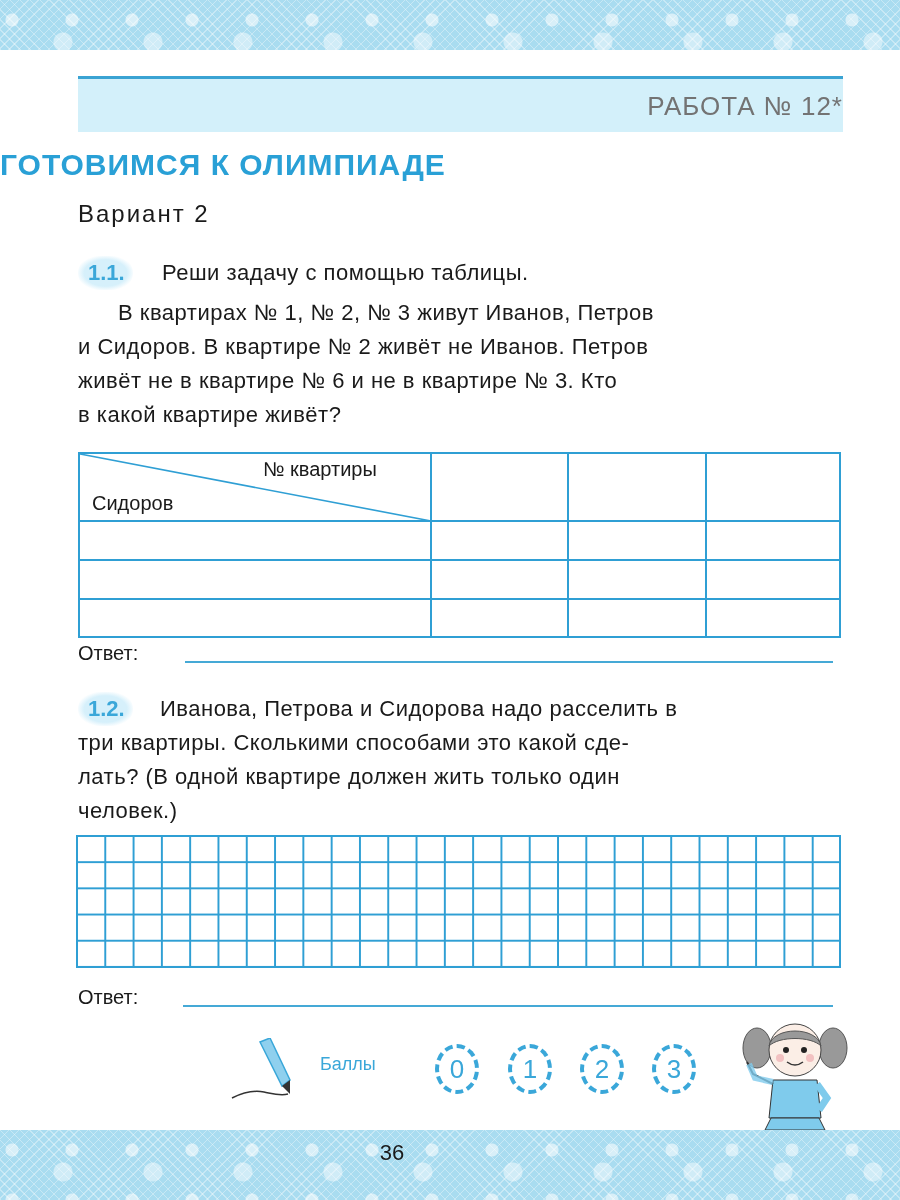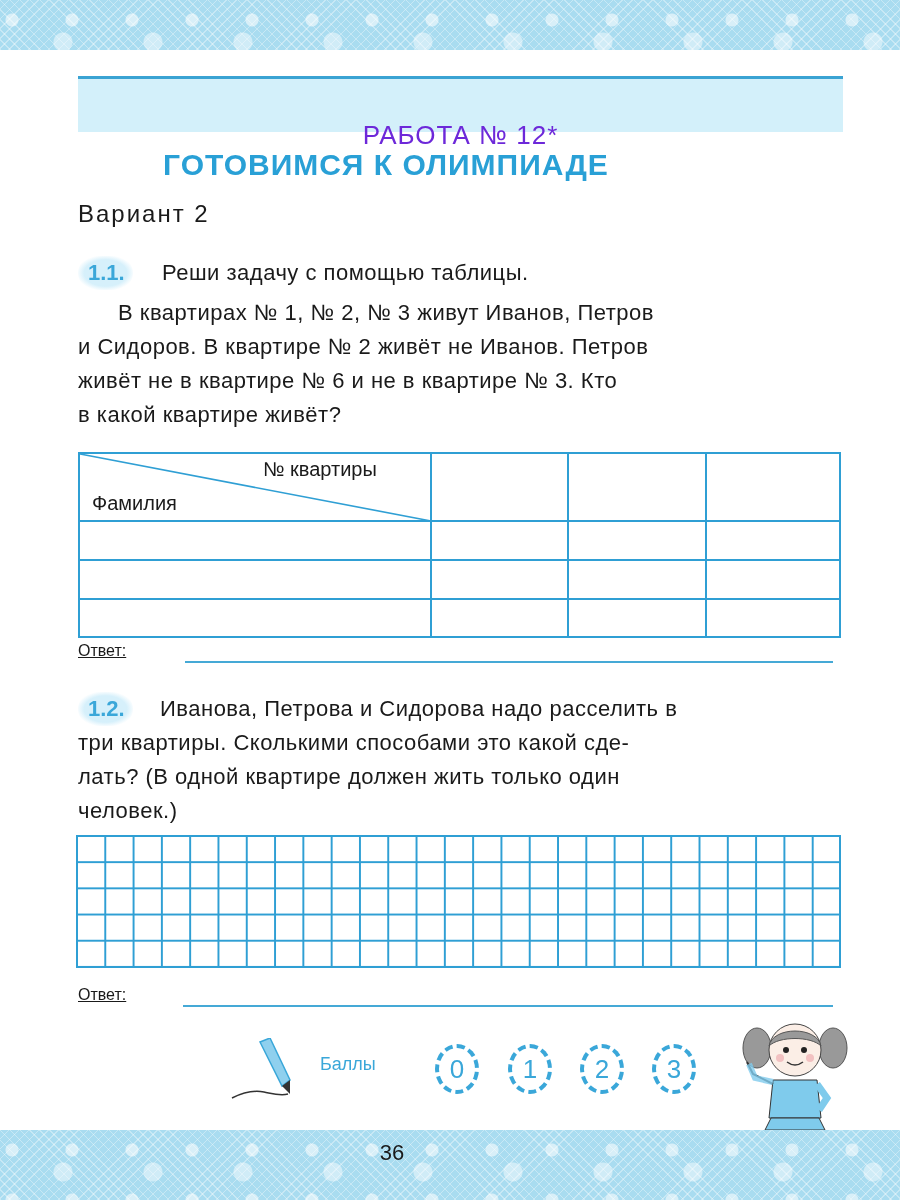--- a/index.html
+++ b/index.html
@@ -17,25 +17,25 @@
     background-size: 60px 50px, 90px 70px, auto, auto;
   }
   .lace-top { top: 0; height: 50px; }
   .lace-bottom { top: 1130px; height: 70px; }
 
   .header-bar {
     position: absolute; left: 78px; top: 76px; width: 765px; height: 56px;
     background: #d3f0fa; border-top: 3px solid #3aa3d3;
   }
   .work-title {
-    position: absolute; left: 0; right: 0; top: 12px; text-align: center;
-    font-size: 26px; letter-spacing: 1px; color: #6d28d9; margin-top: 29px;
+    position: absolute; left: 0; right: 0; top: 12px; text-align: right;
+    font-size: 26px; letter-spacing: 1px; color: #737373;
   }
   .section-title {
-    position: absolute; left: 0; width: 772px; top: 148px; text-align: center;
+    position: absolute; left: 0; width: 772px; top: 148px; text-align: left;
     font-size: 30px; font-weight: bold; color: #29a0d6; letter-spacing: 1px;
   }
   .variant {
     position: absolute; left: 78px; top: 200px; font-size: 24px; letter-spacing: 2px; color: #1a1a1a;
   }
   .task-num {
     position: absolute; font-size: 22px; font-weight: bold; color: #3aa7d9;
     padding: 4px 8px 4px 10px; border-radius: 20px;
     background: radial-gradient(ellipse at center, #d6f0fb 55%, rgba(214,240,251,0) 75%);
   }
@@ -45,21 +45,21 @@
   .table1 {
     position: absolute; left: 78px; top: 452px; width: 763px; height: 186px;
     border: 2px solid #2f9fd4;
   }
   .t-vline { position: absolute; top: 0; bottom: 0; width: 2px; background: #2f9fd4; }
   .t-hline { position: absolute; left: 0; right: 0; height: 2px; background: #2f9fd4; }
   .t-diag { position: absolute; left: 0; top: 0; }
   .t-apt { position: absolute; left: 183px; top: 4px; font-size: 20px; color: #1a1a1a; }
   .t-fam { position: absolute; left: 12px; top: 38px; font-size: 20px; color: #1a1a1a; }
 
-  .answer-label { position: absolute; font-size: 16px; color: #1a1a1a; text-decoration: underline; }
+  .answer-label { position: absolute; font-size: 20px; color: #1a1a1a; }
   .answer-line { position: absolute; height: 2px; background: #45a9d6; }
 
   .grid {
     position: absolute; left: 76px; top: 835px; width: 765px; height: 133px;
     border: 2px solid #2f9fd4;
     background-image:
       linear-gradient(to right, #2f9fd4 2px, transparent 2px),
       linear-gradient(to bottom, #2f9fd4 2px, transparent 2px);
     background-size: 28.3px 100%, 100% 26.2px;
     background-position: -2px 0, 0 -2px;
@@ -96,21 +96,21 @@
   <div class="task-text justify" style="left:78px; top:330px; width:764px;">и Сидоров. В квартире № 2 живёт не Иванов. Петров</div>
   <div class="task-text justify" style="left:78px; top:364px; width:764px;">живёт не в квартире № 6 и не в квартире № 3. Кто</div>
   <div class="task-text" style="left:78px; top:398px;">в какой квартире живёт?</div>
 </div>
 
 <div class="table1">
   <svg class="t-diag" width="352" height="68">
     <line x1="0" y1="0" x2="351" y2="67" stroke="#2f9fd4" stroke-width="1.6"></line>
   </svg>
   <div class="t-apt">№ квартиры</div>
-  <div class="t-fam">Фамилия</div>
+  <div class="t-fam">Сидоров</div>
   <div class="t-vline" style="left:350px;"></div>
   <div class="t-vline" style="left:487px;"></div>
   <div class="t-vline" style="left:625px;"></div>
   <div class="t-hline" style="top:66px;"></div>
   <div class="t-hline" style="top:105px;"></div>
   <div class="t-hline" style="top:144px;"></div>
 </div>
 
 <div class="answer-label" style="left:78px; top:642px;">Ответ:</div>
 <div class="answer-line" style="left:185px; top:661px; width:648px;"></div>

